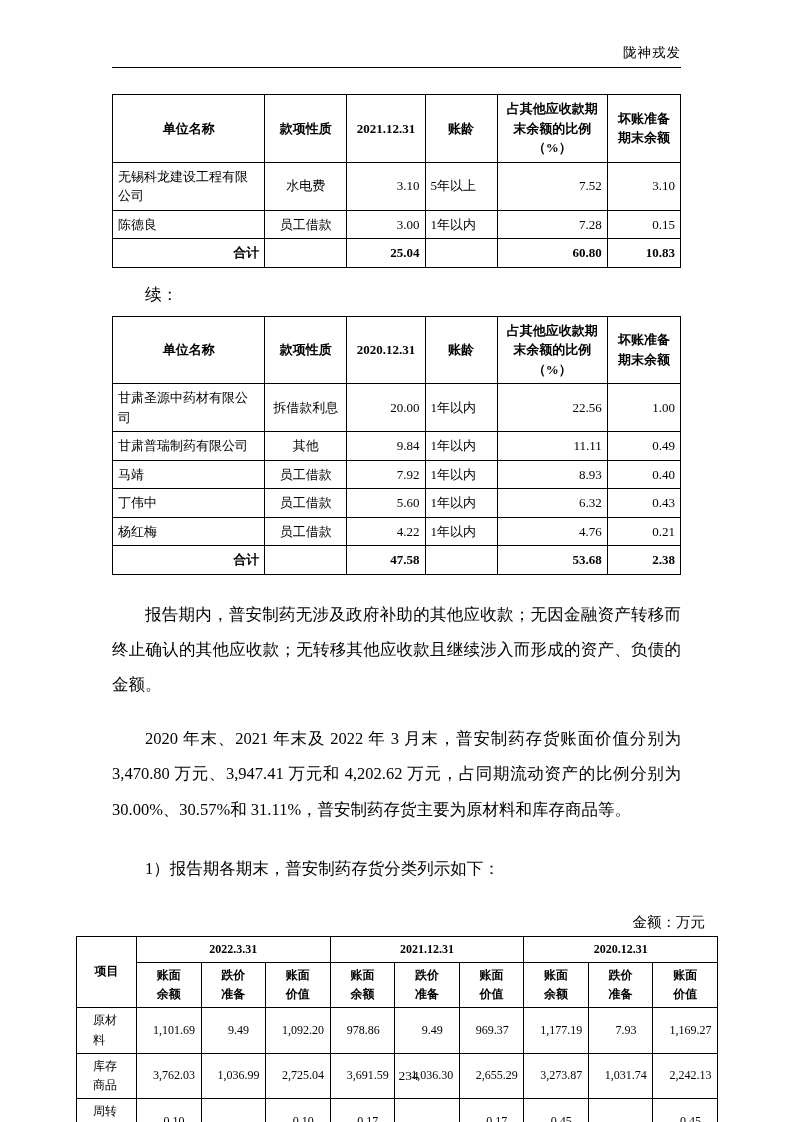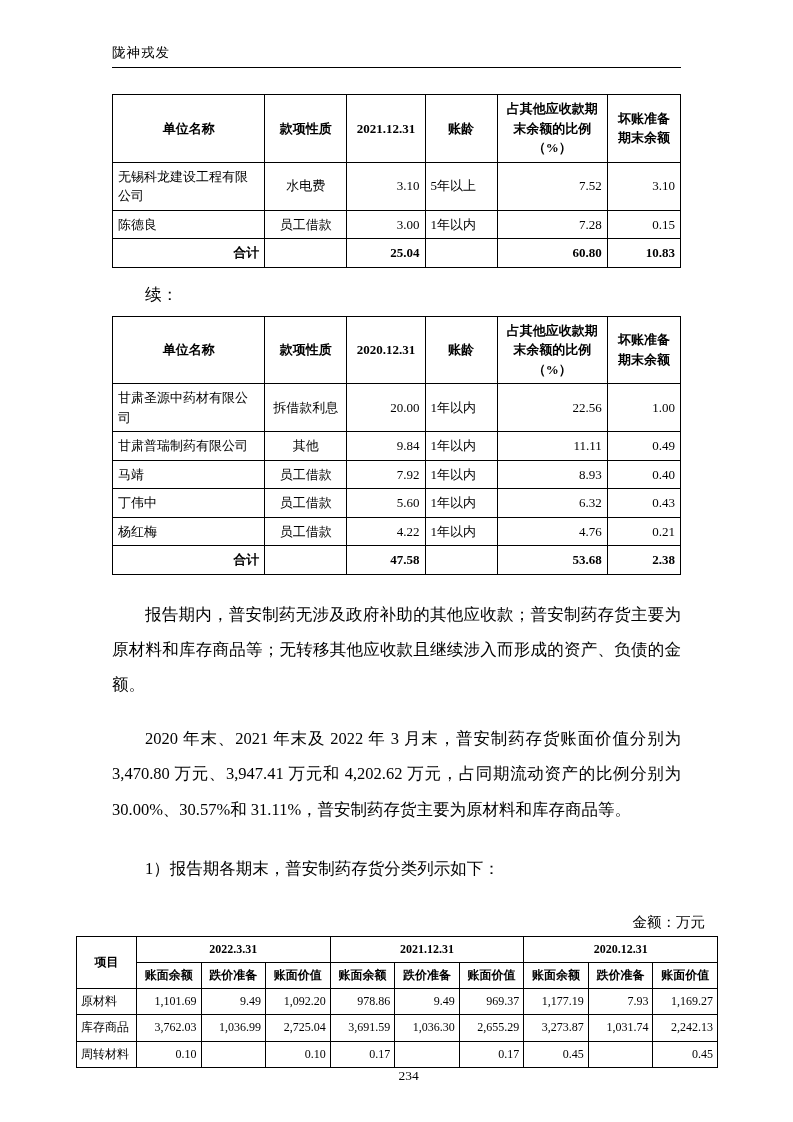--- a/index.html
+++ b/index.html
@@ -10,20 +10,21 @@
     font-family:"Liberation Serif","DejaVu Serif",serif;
     position:relative; overflow:hidden;
   }
   .page { padding:44px 112px 0 112px; }
 
   
   .doc-header {
     display:flex; justify-content:space-between; align-items:flex-end;
     font-size:13.5px; padding-bottom:5px;
     border-bottom:1px solid #000;
+    flex-direction:column;
   }
   .doc-header .left { letter-spacing:1px; }
 
   
   table { border-collapse:collapse; width:100%; table-layout:fixed; }
   .tbl { font-size:13px; margin-top:26px; border:1.5px solid #000; }
   .tbl th, .tbl td { border:1px solid #000; padding:4px 5px; line-height:1.5; }
   .tbl th { font-weight:bold; text-align:center; vertical-align:middle; }
   .c-left  { text-align:left; }
   .c-center{ text-align:center; }
@@ -39,21 +40,21 @@
   .para {
     font-size:16.5px; line-height:2.15; text-align:justify;
     text-indent:2em; margin:18px 0 0 0;
   }
   .sub-head { font-size:16.5px; line-height:2.15; text-indent:2em; margin:22px 0 0 0; }
 
   
   .wide-wrap { margin-left:-36px; margin-right:-37px; }
   .unit-line { font-size:14.5px; text-align:right; margin:26px 13px 4px 0; }
   .t3 { font-size:12px; margin-top:0; border:1.5px solid #000; }
-  .t3 th, .t3 td { border:1px solid #000; padding:3px 4px; line-height:1.6; }
+  .t3 th, .t3 td { border:1px solid #000; padding:3px 16px; line-height:1.6; }
   .t3 col.c0 { width:60px; }
 
   .footer-page {
     position:absolute; bottom:38px; left:12px; width:100%;
     text-align:center; font-size:13.5px;
   }
 </style>
 </head>
 <body>
 
@@ -172,21 +173,21 @@
       <td class="c-center">合计</td>
       <td class="c-center"></td>
       <td class="c-num">47.58</td>
       <td class="c-left"></td>
       <td class="c-num">53.68</td>
       <td class="c-num">2.38</td>
     </tr>
   </tbody>
     </table>
 
-  <p class="para" style="margin-top:22px">报告期内，普安制药无涉及政府补助的其他应收款；普安制药存货主要为原材料和库存商品等；无转移其他应收款且继续涉入而形成的资产、负债的金额。</p>
+  <p class="para" style="margin-top:22px">报告期内，普安制药无涉及政府补助的其他应收款；无因金融资产转移而终止确认的其他应收款；无转移其他应收款且继续涉入而形成的资产、负债的金额。</p>
 
 
   <p class="para">2020 年末、2021 年末及 2022 年 3 月末，普安制药存货账面价值分别为 3,470.80 万元、3,947.41 万元和 4,202.62 万元，占同期流动资产的比例分别为 30.00%、30.57%和 31.11%，普安制药存货主要为原材料和库存商品等。</p>
 
   <p class="para" style="margin-top:24px">1）报告期各期末，普安制药存货分类列示如下：</p>
 
   <div class="wide-wrap">
     <div class="unit-line">金额：万元</div>
 
     <table class="t3">

